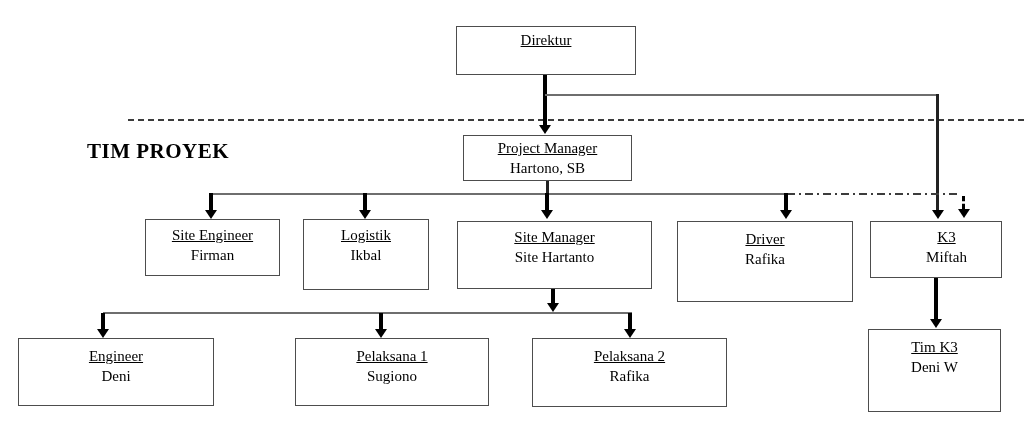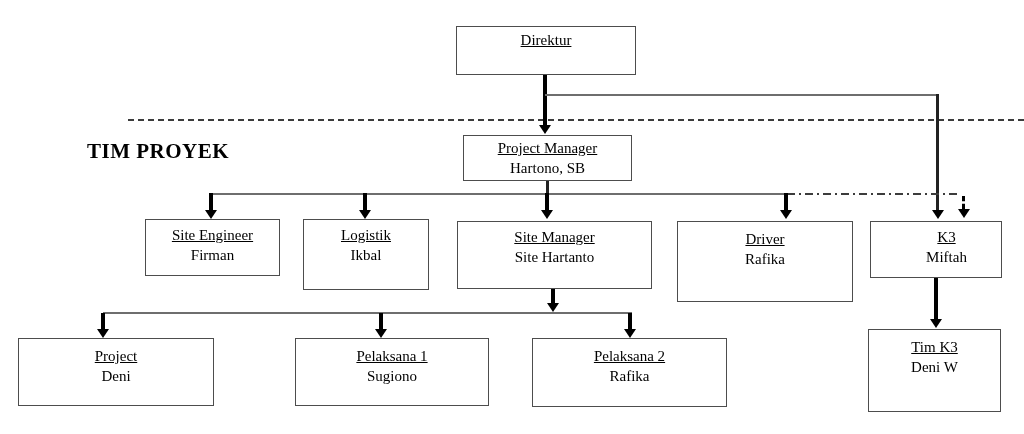--- a/index.html
+++ b/index.html
@@ -176,21 +176,21 @@
     <div class="node-title">Driver</div>
     <div class="node-person">Rafika</div>
   </div>
 
   <div class="node" id="n-k3">
     <div class="node-title">K3</div>
     <div class="node-person">Miftah</div>
   </div>
 
   <div class="node" id="n-surveyor">
-    <div class="node-title">Project</div>
+    <div class="node-title">Engineer</div>
     <div class="node-person">Deni</div>
   </div>
 
   <div class="node" id="n-pelaksana_1">
     <div class="node-title">Pelaksana 1</div>
     <div class="node-person">Sugiono</div>
   </div>
 
   <div class="node" id="n-pelaksana_2">
     <div class="node-title">Pelaksana 2</div>

